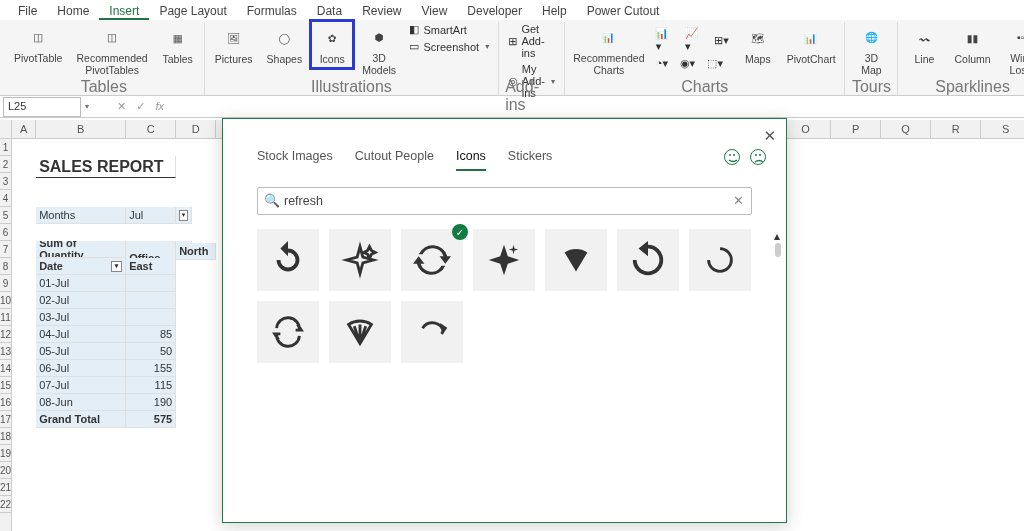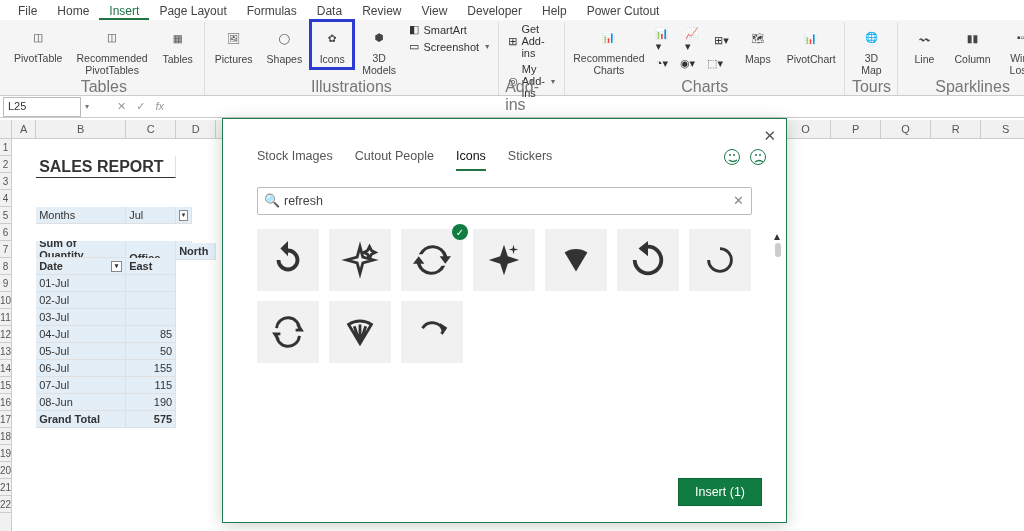--- a/index.html
+++ b/index.html
@@ -358,15 +358,14 @@
         </svg>
       </div>
       <div class="picker-item">
         <svg width="38" height="38" viewBox="0 0 40 40">
           <path d="M10 16 A12 12 0 0 1 32 20 M28 12 L34 16 L30 22" class="st"></path>
         </svg>
       </div>
     </div>
   <div class="dlg-scroll">▴<div class="thumb"></div></div>
   <div class="dlg-footer">
-    <div class="btn btn-primary">Insert (1)</div>
   </div>
 </div>
 
 </body></html>

